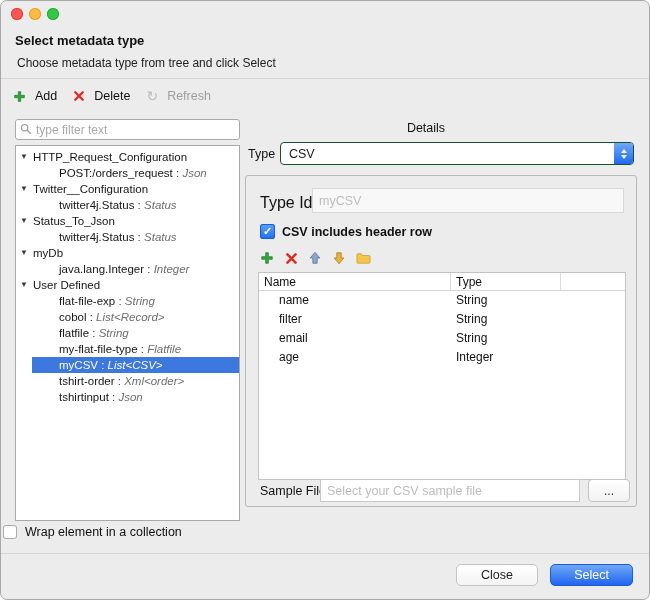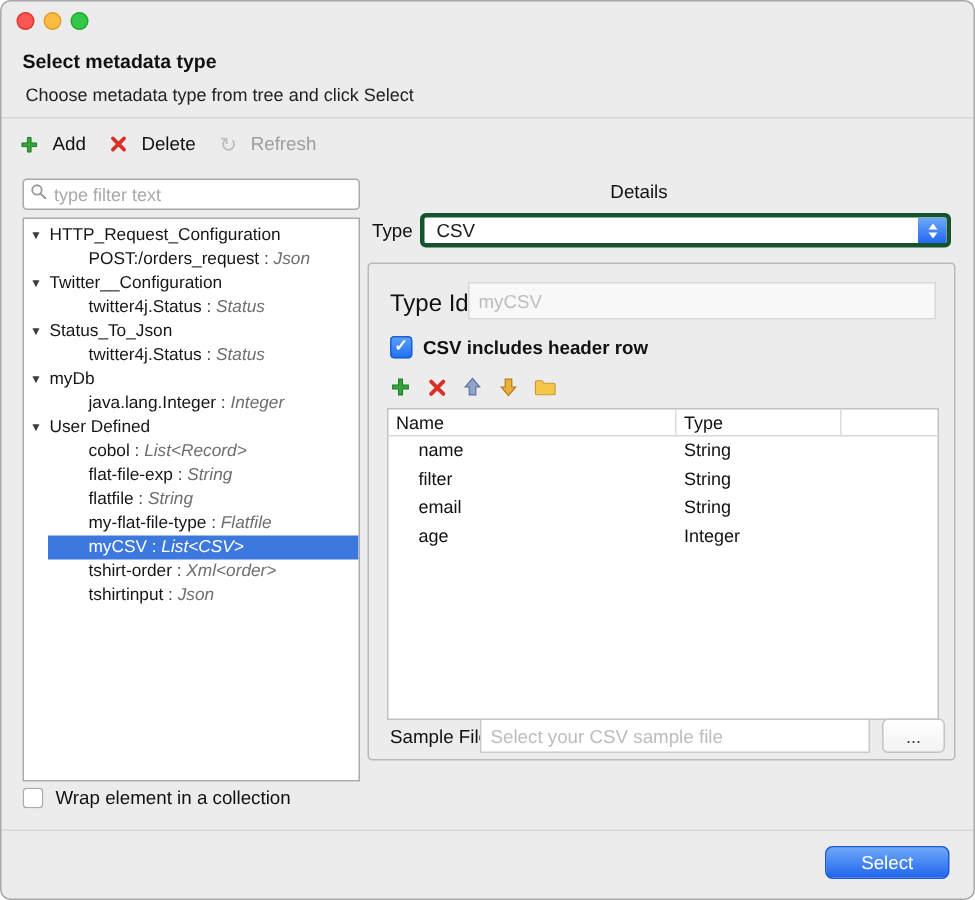--- a/index.html
+++ b/index.html
@@ -48,21 +48,21 @@
   .tree-row .tri { position:absolute; left:4px; top:0; font-size:8px; color:#3C3C3C; line-height:16px; }
   .tree-row .colon { color:#3C3C3C; }
   .tree-row .typ { font-style:italic; color:#6E6E6E; }
   .tree-row.selected { background:var(--selection, #3D78DE); color:#fff; }
   .tree-row.selected .typ, .tree-row.selected .colon { color:#fff; }
 
   
   .details-title { position:absolute; left:228px; top:120px; width:394px; text-align:center; font-size:12.5px; color:#111; }
   .type-label { position:absolute; left:247px; top:146px; font-size:12.5px; color:#111; }
   .dropdown { position:absolute; left:279px; top:141px; width:354px; height:23px;
-    background:#fff; border:3px solid #14532d; border-radius:4px;
+    background:#fff; border:1px solid #14532d; border-radius:4px;
     display:flex; align-items:center; overflow:hidden; }
   .dropdown .val { flex:1; padding-left:8px; font-size:12.5px; color:#1a1a1a; }
   .dropdown .cap { width:19px; height:100%; background:linear-gradient(#6FA9F9,#2268EF);
     display:flex; flex-direction:column; align-items:center; justify-content:center; }
   .chev-up { width:0; height:0; border-left:3.5px solid transparent; border-right:3.5px solid transparent; border-bottom:4px solid #fff; margin:1px 0; }
   .chev-down { width:0; height:0; border-left:3.5px solid transparent; border-right:3.5px solid transparent; border-top:4px solid #fff; margin:1px 0; }
 
   .groupbox { position:absolute; left:244px; top:174px; width:392px; height:332px;
     border:1px solid #B9B9B9; border-radius:3px; }
 
@@ -94,21 +94,21 @@
 
   .sample-label { position:absolute; left:14px; top:308px; font-size:12.5px; color:#111; }
   .sample-input { position:absolute; left:74px; top:303px; width:260px; height:23px;
     background:#fff; border:1px solid #C9C9C9; font-family:inherit; font-size:12.5px; padding-left:6px; color:#333; }
   .sample-input::placeholder { color:#BDBDBD; }
   .browse-btn { position:absolute; left:342px; top:303px; width:42px; height:23px;
     background:linear-gradient(#FFFFFF,#F2F2F2); border:1px solid #C4C4C4; border-radius:4px;
     font-family:inherit; font-size:12px; color:#333; }
 
   
-  .wrap-row { position:absolute; left:14px; top:524px; display:flex; align-items:center; gap:8px; }
+  .wrap-row { position:absolute; left:2px; top:524px; display:flex; align-items:center; gap:8px; }
   .checkbox.empty { background:#fff; box-shadow:inset 0 0 0 1px #ABABAB; width:14px; height:14px; }
   .wrap-label { font-size:12.5px; color:#111; }
 
   .btn { position:absolute; top:563px; height:22px; border-radius:5px; font-family:inherit; font-size:12.5px; }
   .btn-close { left:455px; width:82px; background:linear-gradient(#FFFFFF,#F4F4F4); border:1px solid #C4C4C4; color:#222; }
   .btn-select { left:549px; width:83px; background:linear-gradient(#6FA8F9,#2065EE); border:1px solid #1B5CD9; color:#fff; }
 </style>
 </head>
 <body>
 
@@ -158,22 +158,22 @@
   <div class="tree">
       <div class="tree-row parent"><span class="tri">▼</span><span>HTTP_Request_Configuration</span></div>
       <div class="tree-row child"><span>POST:/orders_request</span><span class="colon"> : </span><span class="typ">Json</span></div>
       <div class="tree-row parent"><span class="tri">▼</span><span>Twitter__Configuration</span></div>
       <div class="tree-row child"><span>twitter4j.Status</span><span class="colon"> : </span><span class="typ">Status</span></div>
       <div class="tree-row parent"><span class="tri">▼</span><span>Status_To_Json</span></div>
       <div class="tree-row child"><span>twitter4j.Status</span><span class="colon"> : </span><span class="typ">Status</span></div>
       <div class="tree-row parent"><span class="tri">▼</span><span>myDb</span></div>
       <div class="tree-row child"><span>java.lang.Integer</span><span class="colon"> : </span><span class="typ">Integer</span></div>
       <div class="tree-row parent"><span class="tri">▼</span><span>User Defined</span></div>
+      <div class="tree-row child"><span>flat-file-exp</span><span class="colon"> : </span><span class="typ">String</span></div>
       <div class="tree-row child"><span>cobol</span><span class="colon"> : </span><span class="typ">List&lt;Record&gt;</span></div>
-      <div class="tree-row child"><span>flat-file-exp</span><span class="colon"> : </span><span class="typ">String</span></div>
       <div class="tree-row child"><span>flatfile</span><span class="colon"> : </span><span class="typ">String</span></div>
       <div class="tree-row child"><span>my-flat-file-type</span><span class="colon"> : </span><span class="typ">Flatfile</span></div>
       <div class="tree-row child selected"><span>myCSV</span><span class="colon"> : </span><span class="typ">List&lt;CSV&gt;</span></div>
       <div class="tree-row child"><span>tshirt-order</span><span class="colon"> : </span><span class="typ">Xml&lt;order&gt;</span></div>
       <div class="tree-row child"><span>tshirtinput</span><span class="colon"> : </span><span class="typ">Json</span></div>
     </div>
 
   <div class="details-title">Details</div>
   <div class="type-label">Type</div>
 
@@ -263,15 +263,16 @@
     <button class="browse-btn">...</button>
   </div>
 
   <div class="wrap-row">
     <span class="checkbox empty"></span>
     <span class="wrap-label">Wrap element in a collection</span>
   </div>
 
   <div class="sep-bottom"></div>
 
+  <button class="btn btn-close">Close</button>
   <button class="btn btn-select">Select</button>
 
 </div>
 
 </body></html>

